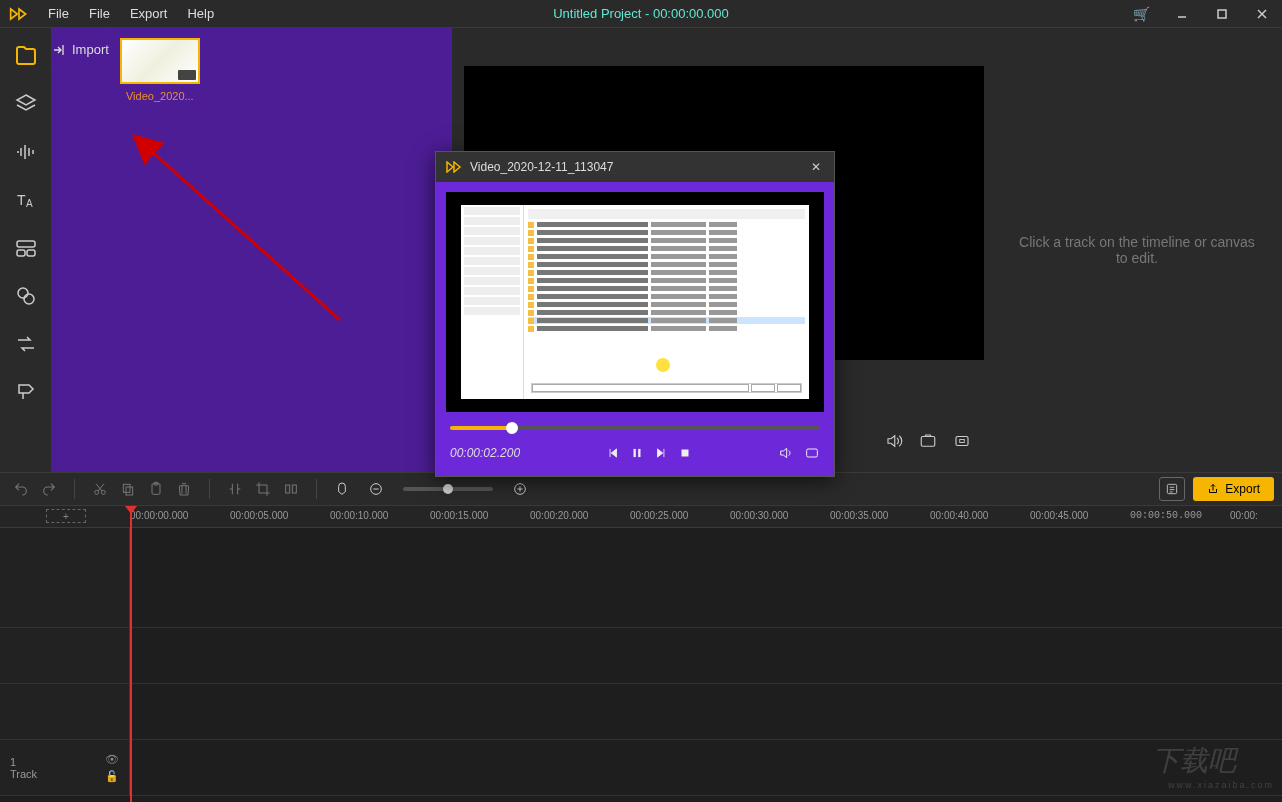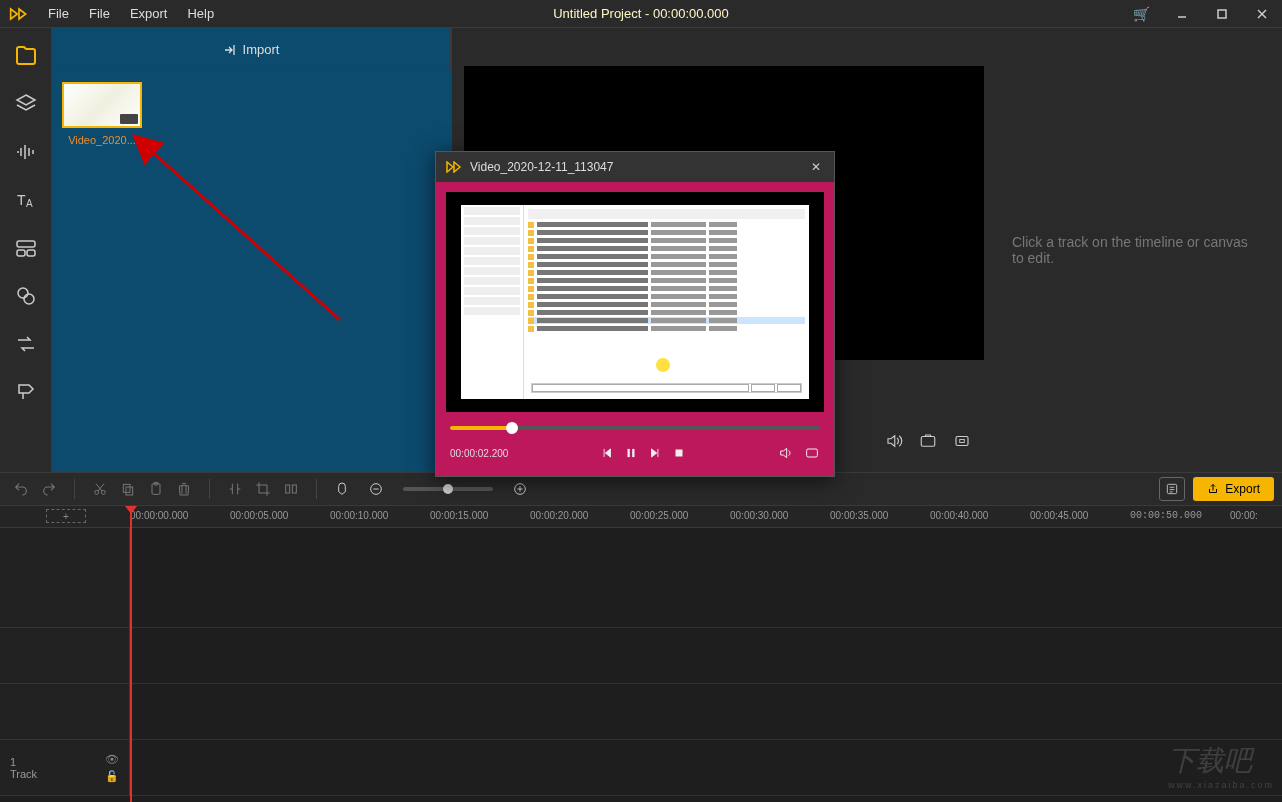--- a/index.html
+++ b/index.html
@@ -3,36 +3,36 @@
 <meta charset="utf-8">
 <style>
 * { margin: 0; padding: 0; box-sizing: border-box; font-family: "Segoe UI", Arial, sans-serif; }
 body { width: 1282px; height: 802px; background: #1e1e1e; overflow: hidden; position: relative; color: #ccc; font-size: 12px; }
 
 
 .menubar { height: 28px; background: #2a2a2a; display: flex; align-items: center; position: relative; border-bottom: 1px solid #3a3a3a; }
 .menubar .logo { width: 38px; display: flex; justify-content: center; }
 .menubar .logo svg { width: 20px; height: 14px; }
 .menubar .menu-item { padding: 4px 10px; color: #ddd; font-size: 13px; cursor: pointer; }
-.menubar .title { position: absolute; left: 50%; transform: translateX(-50%); color: #fef9c3; font-size: 13px; }
+.menubar .title { position: absolute; left: 50%; transform: translateX(-50%); color: #5eead4; font-size: 13px; }
 .menubar .win-controls { position: absolute; right: 0; display: flex; align-items: center; }
 .menubar .win-controls .cart { width: 40px; text-align: center; color: #f5b500; font-size: 14px; }
 .menubar .win-controls .btn { width: 40px; height: 28px; display: flex; align-items: center; justify-content: center; color: #ccc; cursor: pointer; }
 
 
 .main { display: flex; height: 444px; }
 
 
 .sidebar { width: 52px; background: #2a2a2a; border-right: 1px solid #3a3a3a; display: flex; flex-direction: column; padding-top: 4px; }
 .sidebar .sb-item { height: 48px; display: flex; align-items: center; justify-content: center; cursor: pointer; color: #ccc; }
 .sidebar .sb-item.active { color: #f5b500; }
 .sidebar .sb-item svg { width: 24px; height: 24px; }
 
 
-.media-panel { width: 400px; background: #0c4a6e; display: flex; flex-direction: column; border-right: 1px solid #3a3a3a; }
+.media-panel { width: 400px; background: #4c1d95; display: flex; border-right: 1px solid #3a3a3a; }
 .media-tabs { height: 44px; display: flex; }
 .media-tab { flex: 1; display: flex; align-items: center; justify-content: center; gap: 6px; color: #ddd; font-size: 13px; cursor: pointer; border-bottom: 1px solid #3a3a3a; }
 .media-tab:first-child { border-right: 1px solid #3a3a3a; }
 .media-filter { height: 28px; display: flex; align-items: center; padding: 0 6px; gap: 10px; border-bottom: 1px solid #3a3a3a; }
 .dropdown { width: 110px; height: 20px; background: #1e1e1e; border: 1px solid #444; color: #ccc; display: flex; align-items: center; justify-content: space-between; padding: 0 6px; font-size: 11px; cursor: pointer; }
 .search-box { flex: 1; height: 20px; background: #1e1e1e; border: 1px solid #444; display: flex; align-items: center; padding: 0 6px; gap: 4px; }
 .search-box input { background: transparent; border: none; color: #ccc; outline: none; flex: 1; font-size: 11px; }
 .view-toggle { width: 20px; height: 20px; display: flex; align-items: center; justify-content: center; cursor: pointer; color: #999; }
 .thumbs { flex: 1; padding: 10px; }
 .thumb { width: 80px; cursor: pointer; }
@@ -40,21 +40,21 @@
 .thumb-img::after { content:""; position:absolute; right:2px; bottom:2px; width:18px; height:10px; background:#444; border-radius:1px; }
 .thumb-label { color: #e89030; font-size: 11px; margin-top: 6px; text-align: center; overflow: hidden; text-overflow: ellipsis; white-space: nowrap; }
 
 
 .preview-wrap { flex: 1; display: flex; background: #2a2a2a; }
 .preview { flex: 1; display: flex; flex-direction: column; padding: 10px 0 0 12px; }
 .preview-canvas { width: 520px; height: 294px; background: #000; margin: 28px 0 0 0; }
 .preview-controls { width: 520px; height: 50px; display: flex; align-items: center; padding: 0 10px; gap: 10px; margin-top: 56px; }
 .preview-controls .spacer { flex: 1; }
 .preview-controls .pc-btn { width: 24px; height: 24px; color: #ccc; display: flex; align-items: center; justify-content: center; cursor: pointer; }
-.right-panel { width: 290px; display: flex; align-items: center; justify-content: center; color: #777; font-size: 14px; padding: 20px; }
+.right-panel { width: 290px; display: flex; align-items: center; justify-content: center; color: #777; font-size: 14px; padding: 20px; text-align: center; }
 
 
 .toolbar-row { height: 34px; background: #2a2a2a; border-top: 1px solid #3a3a3a; border-bottom: 1px solid #3a3a3a; display: flex; align-items: center; padding: 0 8px; gap: 8px; }
 .tool-group { display: flex; gap: 2px; }
 .tool-btn { width: 26px; height: 26px; display: flex; align-items: center; justify-content: center; color: #777; cursor: pointer; border-radius: 3px; }
 .tool-btn.enabled { color: #ccc; }
 .tool-sep { width: 1px; height: 20px; background: #444; margin: 0 4px; }
 .zoom-slider { width: 90px; height: 4px; background: #555; border-radius: 2px; position: relative; margin: 0 6px; }
 .zoom-slider .knob { position: absolute; width: 10px; height: 10px; background: #ccc; border-radius: 50%; top: -3px; left: 40px; }
 .toolbar-row .spacer { flex: 1; }
@@ -69,21 +69,21 @@
 .playhead { position: absolute; top: 0; bottom: 0; width: 2px; background: #e03030; left: 130px; z-index: 5; }
 .playhead::before { content: ""; position: absolute; top: 0; left: -5px; width: 0; height: 0; border-left: 6px solid transparent; border-right: 6px solid transparent; border-top: 8px solid #e03030; }
 .track-row { height: 100px; border-bottom: 1px solid #333; background: #222; display: flex; }
 .track-row.short { height: 56px; }
 .track-header { width: 130px; border-right: 1px solid #3a3a3a; display: flex; flex-direction: column; justify-content: center; align-items: flex-end; padding: 6px 10px; gap: 6px; color: #999; font-size: 11px; }
 .track-header .icons { display: flex; flex-direction: column; gap: 4px; }
 .track-body { flex: 1; background: #1e1e1e; }
 .track-row.short .track-header.numbered { flex-direction: row; align-items: center; justify-content: space-between; }
 
 
-.popup { position: absolute; left: 435px; top: 151px; width: 400px; background: #be185d; border: 1px solid #555; box-shadow: 0 4px 20px rgba(0,0,0,0.6); z-index: 50; }
+.popup { position: absolute; left: 435px; top: 151px; width: 400px; background: #6d28d9; border: 1px solid #555; box-shadow: 0 4px 20px rgba(0,0,0,0.6); z-index: 50; }
 .popup-header { height: 30px; background: #333; display: flex; align-items: center; padding: 0 10px; gap: 8px; }
 .popup-header .title { flex: 1; color: #ddd; font-size: 12px; overflow: hidden; text-overflow: ellipsis; white-space: nowrap; }
 .popup-header .close { color: #ccc; cursor: pointer; width: 16px; text-align: center; }
 .popup-video { padding: 10px 10px 0 10px; }
 .popup-video .vid { width: 100%; height: 220px; background: #000; display: flex; align-items: center; justify-content: center; }
 .popup-video .vid-inner { width: 92%; height: 88%; background: #f7f7f4; position: relative; overflow: hidden; font-size: 5px; }
 .file-browser { display: flex; height: 100%; }
 .file-browser .fb-side { width: 18%; background: #fff; border-right: 1px solid #ddd; }
 .file-browser .fb-side .row { height: 8px; margin: 2px 3px; background: #eee; }
 .file-browser .fb-main { flex: 1; background: #fff; padding: 4px; display: flex; flex-direction: column; }
@@ -96,29 +96,29 @@
 .fb-main .r.sel { background: #cce5ff; }
 .fb-main .cursor-dot { position: absolute; left: 56%; bottom: 14%; width: 14px; height: 14px; background: #ffe040; border-radius: 50%; }
 .fb-main .bottom-bar { position: absolute; bottom: 3%; left: 20%; right: 2%; height: 10px; background: #fff; border: 1px solid #ccc; display: flex; }
 .fb-main .bottom-bar .inp { flex: 1; border: 1px solid #aaa; }
 .fb-main .bottom-bar .b { width: 24px; border: 1px solid #aaa; margin-left: 2px; }
 .popup-slider-row { padding: 14px 14px 4px 14px; }
 .popup-slider { height: 4px; background: #555; position: relative; border-radius: 2px; }
 .popup-slider .fill { position: absolute; left: 0; top: 0; bottom: 0; width: 16%; background: #f5b500; border-radius: 2px; }
 .popup-slider .knob { position: absolute; top: -4px; left: 15%; width: 12px; height: 12px; background: #fff; border-radius: 50%; }
 .popup-ctrls { height: 42px; display: flex; align-items: center; padding: 0 14px 4px 14px; gap: 10px; }
-.popup-ctrls .time { color: #ddd; font-size: 10px; flex-shrink: 0; }
+.popup-ctrls .time { color: #ddd; font-size: 12px; flex-shrink: 0; font-style: italic; }
 .popup-ctrls .center { flex: 1; display: flex; justify-content: center; gap: 10px; }
 .popup-ctrls .pc-btn { color: #eee; cursor: pointer; display: flex; align-items: center; }
 
 
 .arrow-svg { position: absolute; left: 130px; top: 130px; width: 240px; height: 220px; z-index: 40; pointer-events: none; }
 
 .watermark { position: absolute; right: 8px; bottom: 12px; color: rgba(255,255,255,0.15); font-size: 28px; font-style: italic; pointer-events: none; font-family: serif; }
-.watermark .sub { font-size: 9px; display: block; letter-spacing: 2px; text-align: right; font-style: normal; }
+.watermark .sub { font-size: 9px; display: block; letter-spacing: 2px; text-align: right; font-style: normal; margin-left: 16px; }
 </style>
 </head>
 <body>
 
 <div class="menubar">
   <div class="logo">
     <svg viewBox="0 0 24 16">
         <polygon points="2,2 10,8 2,14" fill="none" stroke="#f5b500" stroke-width="2"></polygon>
         <polygon points="12,2 20,8 12,14" fill="none" stroke="#f5b500" stroke-width="2"></polygon>
       </svg>

